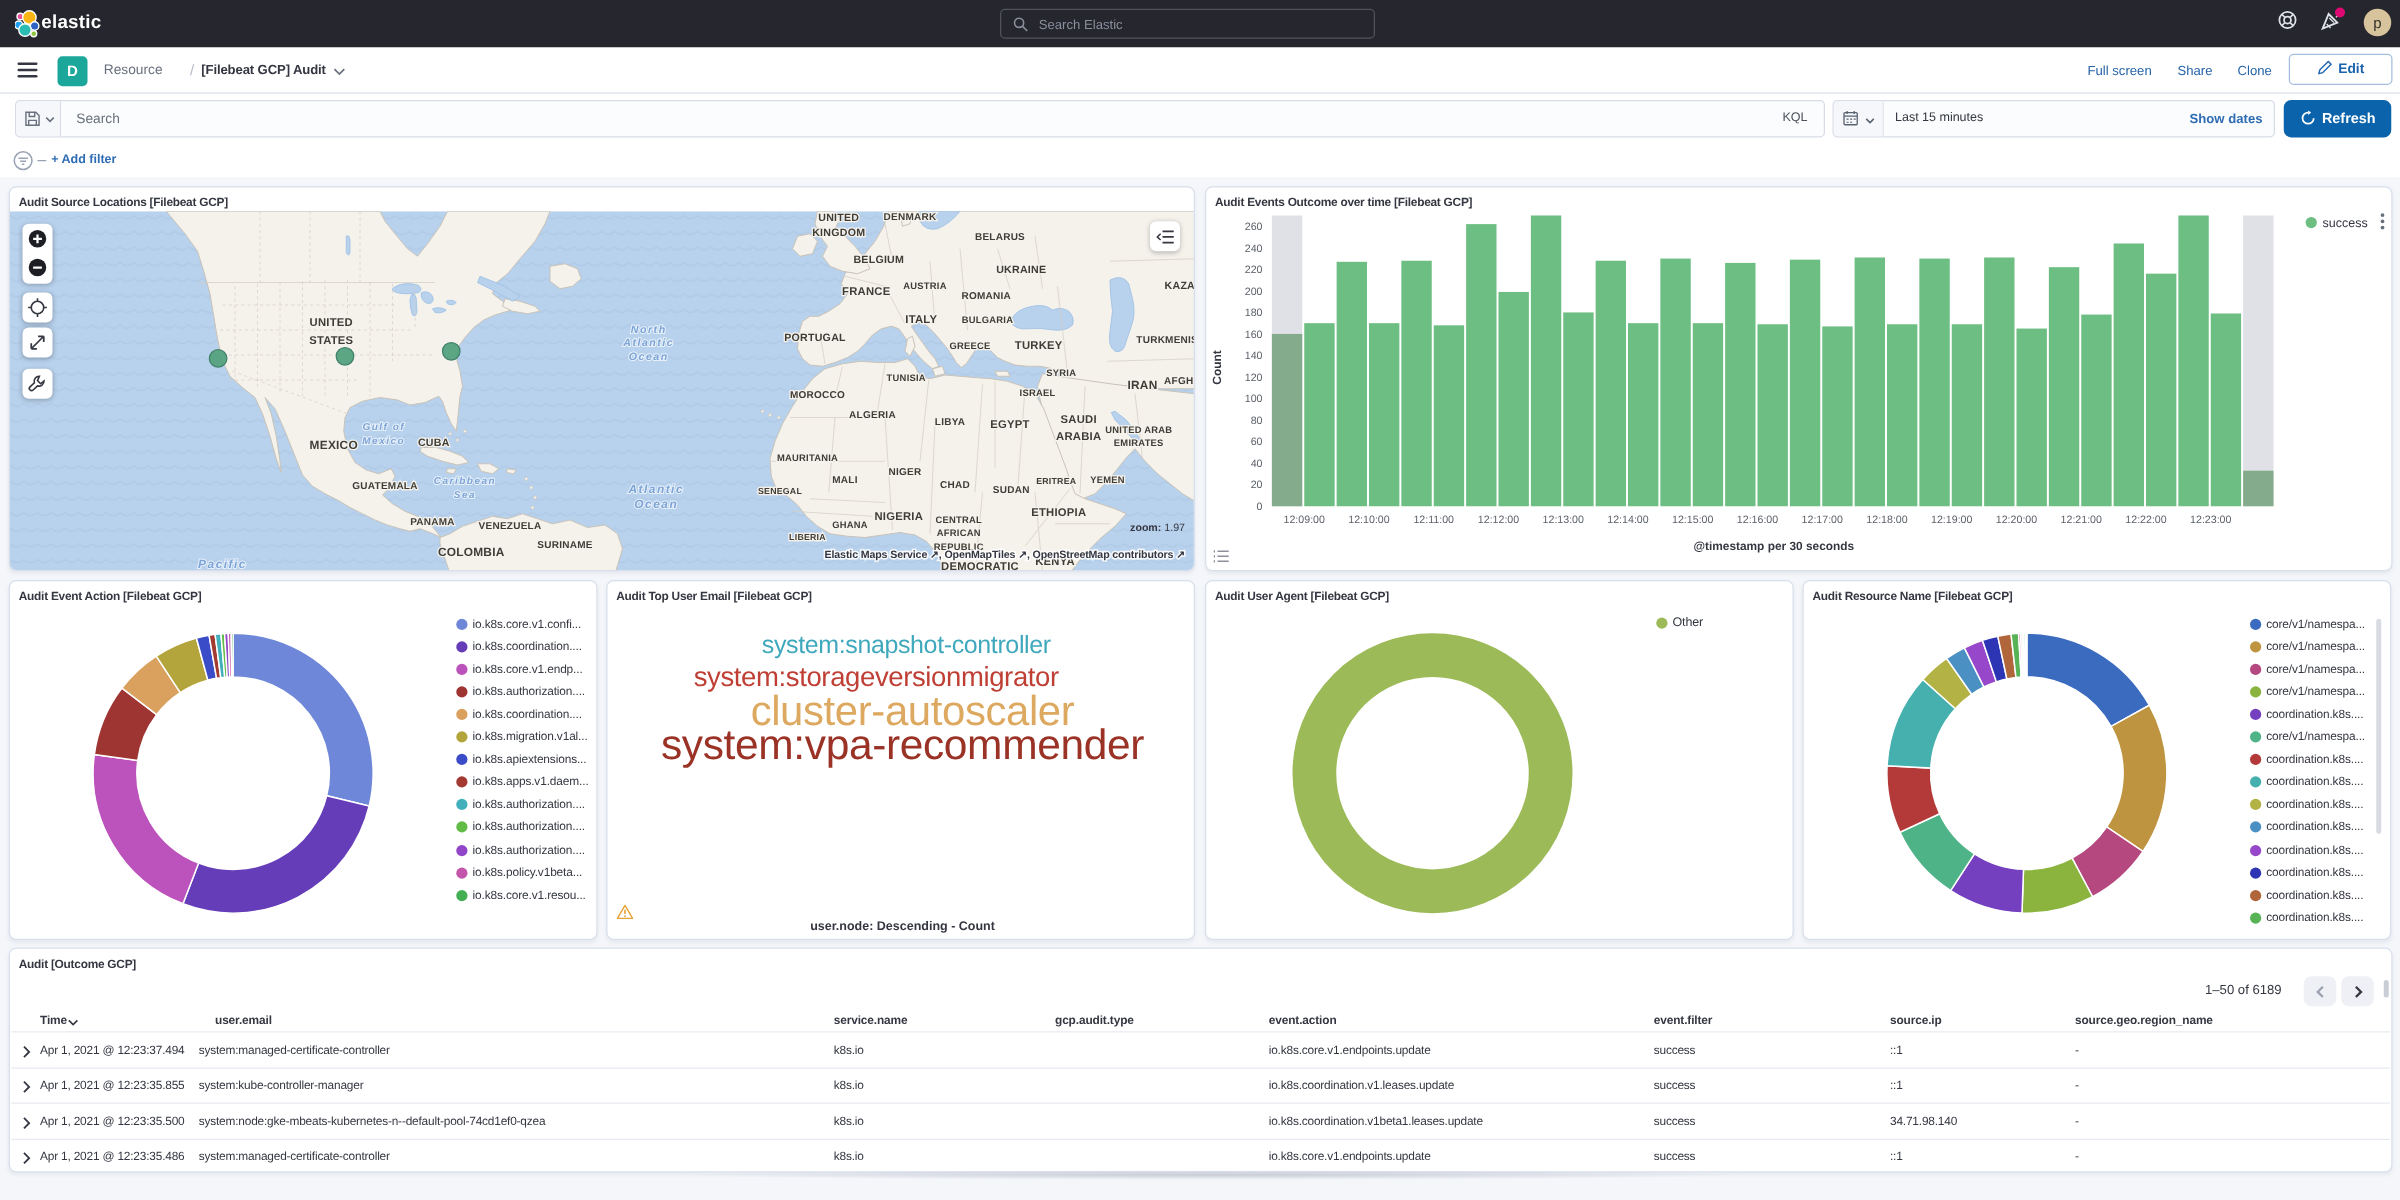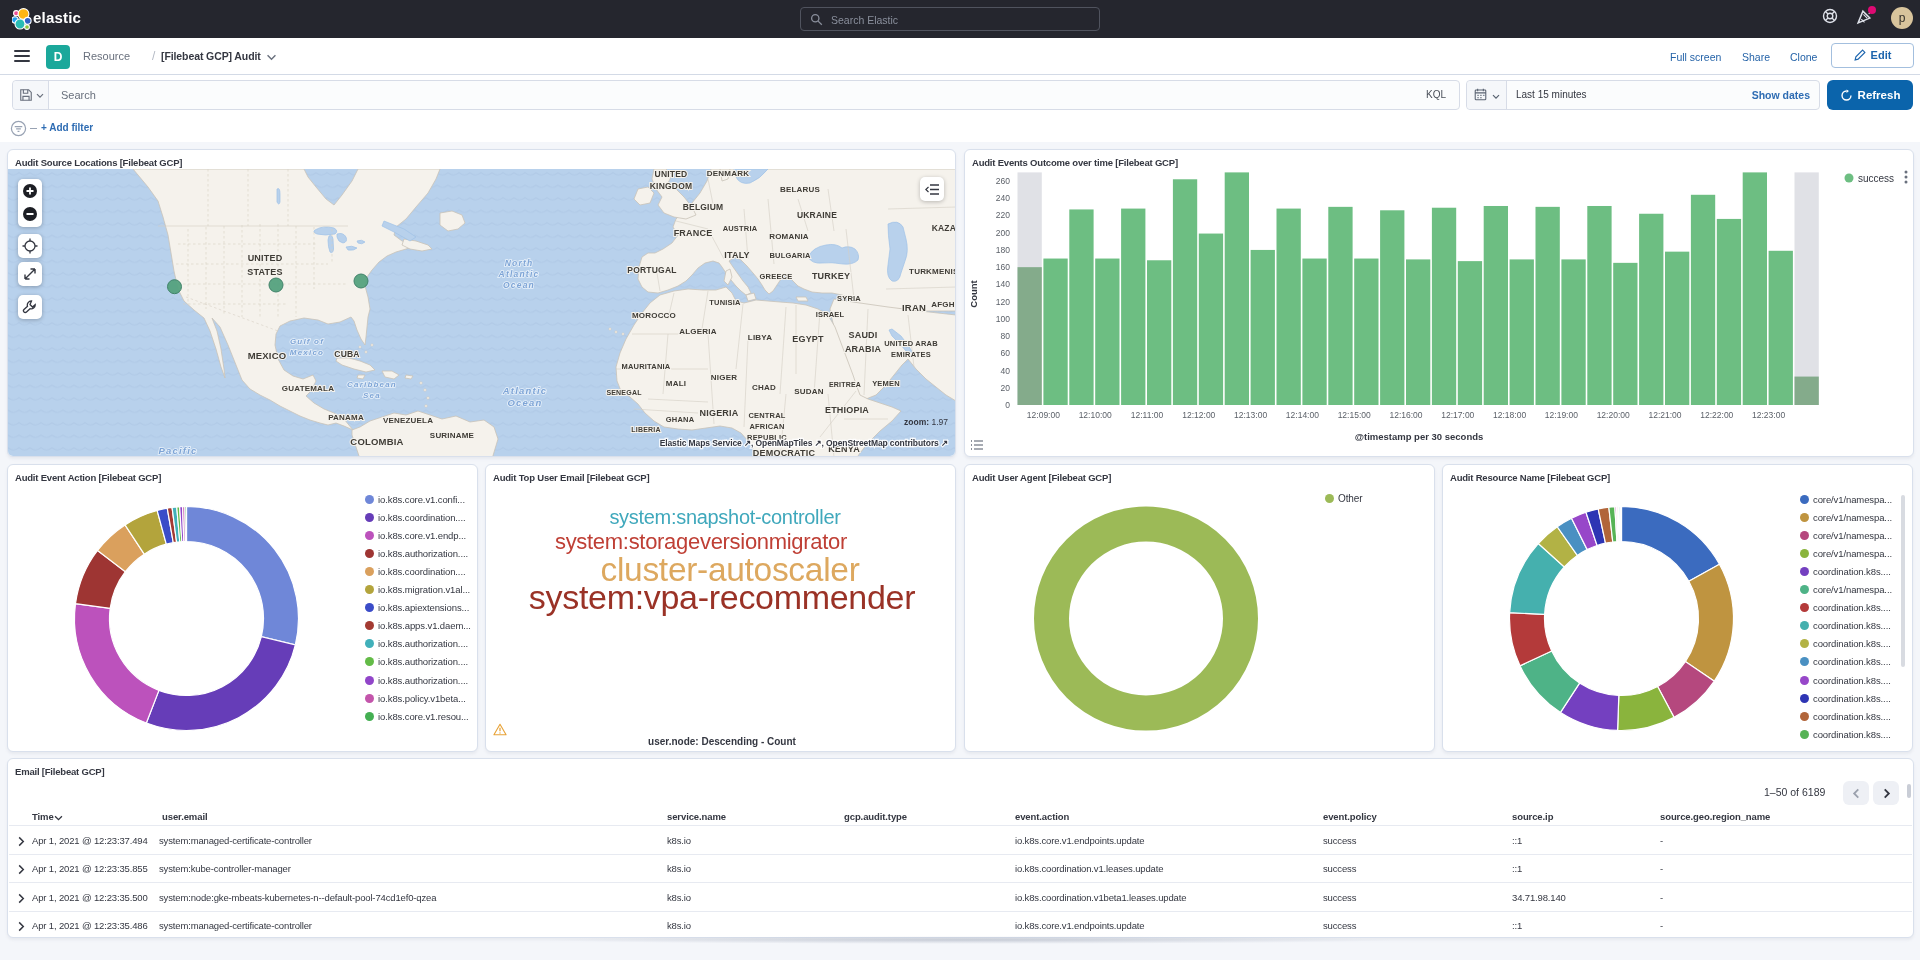--- a/index.html
+++ b/index.html
@@ -569,39 +569,39 @@
         <span class="leg-txt">coordination.k8s....</span>
       </div>
 <div class="leg-row" style="top:260.3px">
         <span class="leg-dot" style="background:#57b356"></span>
         <span class="leg-txt">coordination.k8s....</span>
       </div>
     </div>
 <div style="position:absolute;left:458px;top:30px;width:4px;height:172px;background:#d8dbe1;border-radius:2px"></div>
 </div>
 <div class="panel" style="left:7px;top:758px;width:1907px;height:180px;overflow:hidden">
-<div class="ptitle">Email [Filebeat GCP]</div>
+<div class="ptitle">Audit [Outcome GCP]</div>
 <div style="position:absolute;left:1756px;top:27px;font-size:10.5px;color:#343741">1–50 of 6189</div>
 <div style="position:absolute;left:1835px;top:22px;width:26px;height:24px;background:#eef0f5;border-radius:6px">
       <svg style="position:absolute;left:9px;top:7px" width="8" height="11" viewBox="0 0 8 12" fill="none" stroke="#9ba1ad" stroke-width="2">
         <path d="M6.5 1.5 L2 6 L6.5 10.5"></path>
       </svg>
     </div>
 <div style="position:absolute;left:1865px;top:22px;width:26px;height:24px;background:#eef0f5;border-radius:6px">
       <svg style="position:absolute;left:10px;top:7px" width="8" height="11" viewBox="0 0 8 12" fill="none" stroke="#343741" stroke-width="2">
         <path d="M1.5 1.5 L6 6 L1.5 10.5"></path>
       </svg>
     </div>
 <div style="position:absolute;left:1899px;top:25px;width:4px;height:14px;background:#c9cdd6;border-radius:2px"></div>
 <div class="tbl-h" style="left:24px;top:52px">Time</div>
-<div class="tbl-h" style="left:154px;top:52px">user.email</div>
+<div class="tbl-h" style="left:164px;top:52px">user.email</div>
 <div class="tbl-h" style="left:659px;top:52px">service.name</div>
 <div class="tbl-h" style="left:836px;top:52px">gcp.audit.type</div>
 <div class="tbl-h" style="left:1007px;top:52px">event.action</div>
-<div class="tbl-h" style="left:1315px;top:52px">event.policy</div>
+<div class="tbl-h" style="left:1315px;top:52px">event.filter</div>
 <div class="tbl-h" style="left:1504px;top:52px">source.ip</div>
 <div class="tbl-h" style="left:1652px;top:52px">source.geo.region_name</div>
 <svg style="position:absolute;left:46px;top:56px" width="9" height="6" viewBox="0 0 10 7">
       <path d="M1 1.5 L5 5.5 L9 1.5" fill="none" stroke="#343741" stroke-width="1.5"></path>
     </svg>
 <div class="rowline" style="top:66px;width:1903px"></div>
 <svg style="position:absolute;left:9px;top:76.5px" width="8" height="11" viewBox="0 0 8 12" fill="none" stroke="#343741" stroke-width="1.6">
       <path d="M2 1.5 L6.5 6 L2 10.5"></path>
     </svg>
 <div class="tbl-c" style="left:24px;top:75.5px">Apr 1, 2021 @ 12:23:37.494</div>

